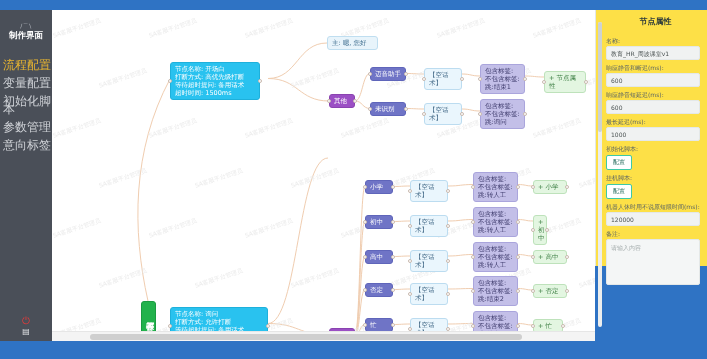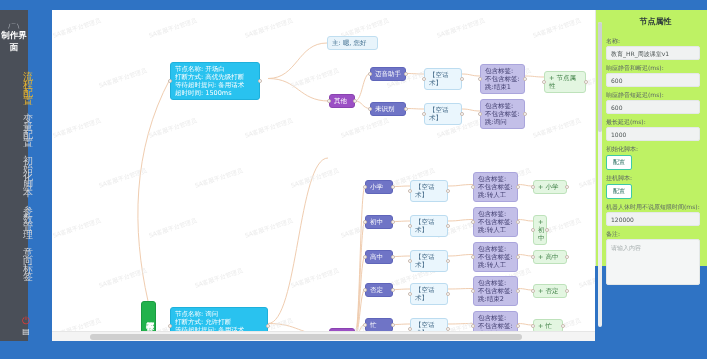--- a/index.html
+++ b/index.html
@@ -11,29 +11,29 @@
     color:#333;
   }
   #app { position:relative; width:707px; height:359px; }
 
   
   .desktop-top { position:absolute; left:0; top:0; width:707px; height:10px; background:#2f73c4; }
   .desktop-bottom { position:absolute; left:0; top:341px; width:707px; height:18px; background:#2f73c4; }
 
   
   .sidebar {
-    position:absolute; left:0; top:10px; width:28px; height:331px;
+    position:absolute; left:0; top:10px; width:52px; height:331px;
     background:#4a4f58; color:#d8dade;
   }
   .brand { text-align:center; padding-top:12px; }
   .brand-mark { font-size:6px; color:#b9bdc4; letter-spacing:.5px; line-height:7px; }
   .brand-title { font-size:8.5px; color:#fff; font-weight:bold; margin-top:1px; }
   .nav { margin-top:14px; }
   .nav-item {
-    font-size:10px; padding:5px 0 5px 23px; color:#cfd2d7; cursor:pointer; line-height:8px;
+    font-size:12px; padding:5px 0 5px 3px; color:#cfd2d7; cursor:pointer; line-height:8px;
   }
   .nav-item.active { color:#e8b530; }
   .sidebar-footer { position:absolute; left:0; bottom:4px; width:52px; text-align:center; }
   .power-icon { color:#e03b3b; font-size:10px; line-height:12px; }
   .grid-icon { color:#e7e9ec; font-size:8px; line-height:10px; }
 
   
   .canvas-wrap {
     position:absolute; left:52px; top:10px; width:543px; height:331px;
     background:#ffffff; overflow:hidden;
@@ -78,21 +78,21 @@
     background:#f4f4f4; border-top:1px solid #e6e6e6;
   }
   .hscroll-thumb {
     position:absolute; left:38px; top:2px; width:432px; height:6px;
     border-radius:3px; background:#cfcfcf; cursor:pointer;
   }
 
   
   .panel {
     position:absolute; left:595px; top:10px; width:112px; height:256px;
-    background:#bef264; border-left:1px solid #e3e7e7;
+    background:#fde047; border-left:1px solid #e3e7e7;
   }
   .panel-scroll-track {
     position:absolute; left:2px; top:12px; width:4px; height:305px;
     background:#eceeee; border-radius:2px;
   }
   .panel-scroll-thumb {
     position:absolute; left:2px; top:12px; width:4px; height:110px;
     background:#cdd2d2; border-radius:2px; cursor:pointer;
   }
   .panel-title {

